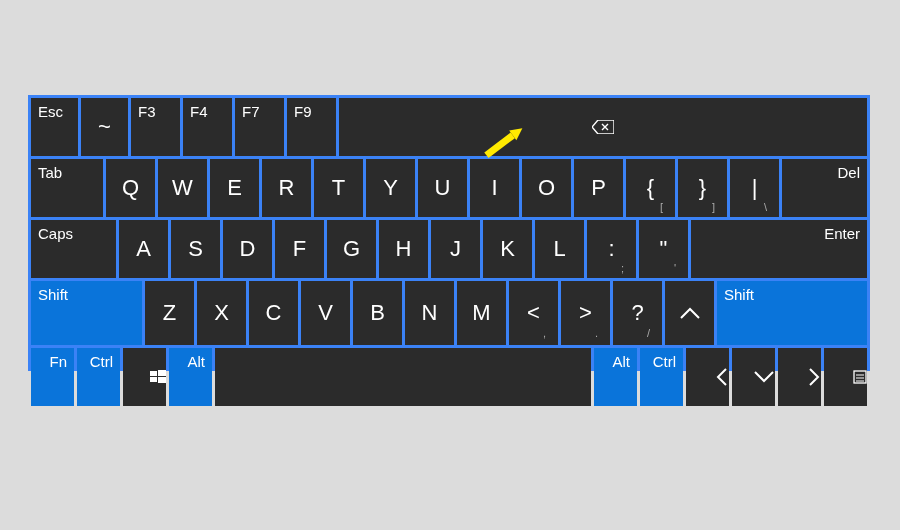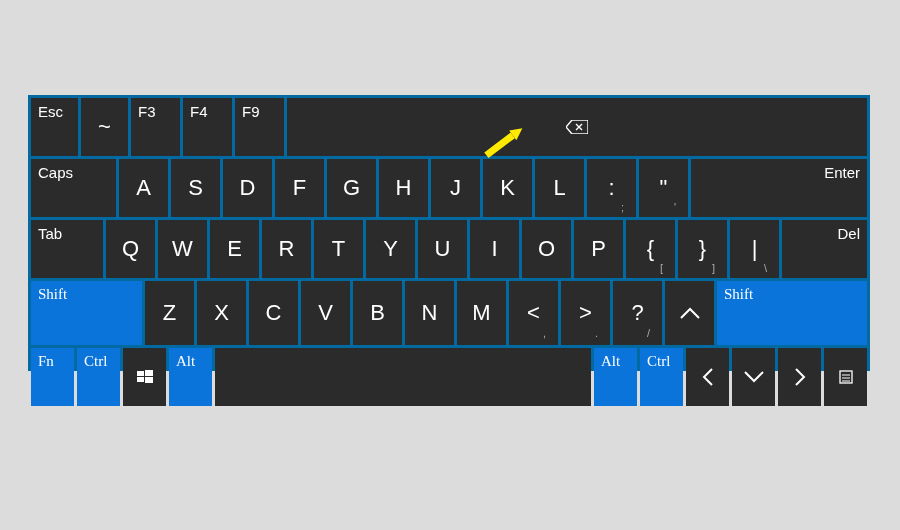--- a/index.html
+++ b/index.html
@@ -1,28 +1,28 @@
 <!DOCTYPE html>
 <html><head>
 <meta charset="utf-8">
 <style>
   html,body{margin:0;padding:0;background:#dcdcdc;font-family:"Segoe UI",Arial,sans-serif;width:900px;height:530px;overflow:hidden;}
-  .keyboard{position:absolute;left:28px;top:95px;width:842px;height:276px;background:#0369a1;padding:3px;box-sizing:border-box;}
+  .keyboard{position:absolute;left:28px;top:95px;width:842px;height:276px;background:#3b82f6;padding:3px;box-sizing:border-box;}
   .row{display:flex;gap:3px;margin-bottom:3px;}
   .row:last-child{margin-bottom:0;}
   .key{background:#2b2b2b;color:#fff;display:flex;box-sizing:border-box;position:relative;}
-  .key.blue{background:#0a74da;font-family:Liberation Serif, serif;}
+  .key.blue{background:#0a74da;}
   .key .main{font-size:22px;}
   .key .sub{font-size:11px;color:#aaa;position:absolute;}
   
   .r0 .key{height:58px;}
   .r1 .key{height:58px;}
   .r2 .key{height:58px;}
   .r3 .key{height:64px;}
-  .r4 .key{height:58px;}
+  .r4 .key{height:58px;justify-content:flex-end;}
   
   .tl{align-items:flex-start;justify-content:flex-start;padding:5px 7px;font-size:15px;}
   .cc{align-items:center;justify-content:center;}
   .arrow{position:absolute;left:473px;top:125px;pointer-events:none;}
   svg{display:block;}
 </style>
 </head>
 <body>
 
 <div class="keyboard">
@@ -34,30 +34,84 @@
     <div class="key cc" style="width:47px">
         <span class="main">~</span>
       </div>
     <div class="key tl" style="width:49px">
         <span>F3</span>
       </div>
     <div class="key tl" style="width:49px">
         <span>F4</span>
       </div>
     <div class="key tl" style="width:49px">
+        <span>F7</span>
+      </div>
+    <div class="key tl" style="width:49px">
         <span>F9</span>
       </div>
     <div class="key cc" style="flex:1">
       <svg width="22" height="14" viewBox="0 0 22 14">
           <path d="M6 0 L22 0 L22 14 L6 14 L0 7 Z" fill="none" stroke="#fff" stroke-width="1.4"></path>
           <path d="M10 4 L16 10 M16 4 L10 10" stroke="#fff" stroke-width="1.4"></path>
         </svg>
     </div>
   </div>
 
+  <div class="row r1">
+    <div class="key tl" style="width:72px">
+        <span>Tab</span>
+      </div>
+    <div class="key cc" style="width:49px">
+        <span class="main">Q</span>
+      </div>
+    <div class="key cc" style="width:49px">
+        <span class="main">W</span>
+      </div>
+    <div class="key cc" style="width:49px">
+        <span class="main">E</span>
+      </div>
+    <div class="key cc" style="width:49px">
+        <span class="main">R</span>
+      </div>
+    <div class="key cc" style="width:49px">
+        <span class="main">T</span>
+      </div>
+    <div class="key cc" style="width:49px">
+        <span class="main">Y</span>
+      </div>
+    <div class="key cc" style="width:49px">
+        <span class="main">U</span>
+      </div>
+    <div class="key cc" style="width:49px">
+        <span class="main">I</span>
+      </div>
+    <div class="key cc" style="width:49px">
+        <span class="main">O</span>
+      </div>
+    <div class="key cc" style="width:49px">
+        <span class="main">P</span>
+      </div>
+    <div class="key cc" style="width:49px">
+        <span class="main">{</span>
+        <span class="sub" style="bottom:4px;right:12px">[</span>
+      </div>
+    <div class="key cc" style="width:49px">
+        <span class="main">}</span>
+        <span class="sub" style="bottom:4px;right:12px">]</span>
+      </div>
+    <div class="key cc" style="width:49px">
+        <span class="main">|</span>
+        <span class="sub" style="bottom:4px;right:12px">\</span>
+      </div>
+    <div class="key tl" style="flex:1">
+        <span style="align-self:flex-start;margin-left:auto">Del</span>
+      </div>
+  </div>
+
   <div class="row r2">
     <div class="key tl" style="width:85px">
         <span>Caps</span>
       </div>
     <div class="key cc" style="width:49px">
         <span class="main">A</span>
       </div>
     <div class="key cc" style="width:49px">
         <span class="main">S</span>
       </div>
@@ -85,71 +139,20 @@
     <div class="key cc" style="width:49px">
         <span class="main">:</span>
         <span class="sub" style="bottom:4px;right:12px">;</span>
       </div>
     <div class="key cc" style="width:49px">
         <span class="main">"</span>
         <span class="sub" style="bottom:4px;right:12px">'</span>
       </div>
     <div class="key tl" style="flex:1">
         <span style="align-self:flex-start;margin-left:auto">Enter</span>
-      </div>
-  </div>
-
-  <div class="row r1">
-    <div class="key tl" style="width:72px">
-        <span>Tab</span>
-      </div>
-    <div class="key cc" style="width:49px">
-        <span class="main">Q</span>
-      </div>
-    <div class="key cc" style="width:49px">
-        <span class="main">W</span>
-      </div>
-    <div class="key cc" style="width:49px">
-        <span class="main">E</span>
-      </div>
-    <div class="key cc" style="width:49px">
-        <span class="main">R</span>
-      </div>
-    <div class="key cc" style="width:49px">
-        <span class="main">T</span>
-      </div>
-    <div class="key cc" style="width:49px">
-        <span class="main">Y</span>
-      </div>
-    <div class="key cc" style="width:49px">
-        <span class="main">U</span>
-      </div>
-    <div class="key cc" style="width:49px">
-        <span class="main">I</span>
-      </div>
-    <div class="key cc" style="width:49px">
-        <span class="main">O</span>
-      </div>
-    <div class="key cc" style="width:49px">
-        <span class="main">P</span>
-      </div>
-    <div class="key cc" style="width:49px">
-        <span class="main">{</span>
-        <span class="sub" style="bottom:4px;right:12px">[</span>
-      </div>
-    <div class="key cc" style="width:49px">
-        <span class="main">}</span>
-        <span class="sub" style="bottom:4px;right:12px">]</span>
-      </div>
-    <div class="key cc" style="width:49px">
-        <span class="main">|</span>
-        <span class="sub" style="bottom:4px;right:12px">\</span>
-      </div>
-    <div class="key tl" style="flex:1">
-        <span style="align-self:flex-start;margin-left:auto">Del</span>
       </div>
   </div>
 
   <div class="row r3">
     <div class="key blue tl" style="width:111px">
         <span>Shift</span>
       </div>
     <div class="key cc" style="width:49px">
         <span class="main">Z</span>
       </div>

